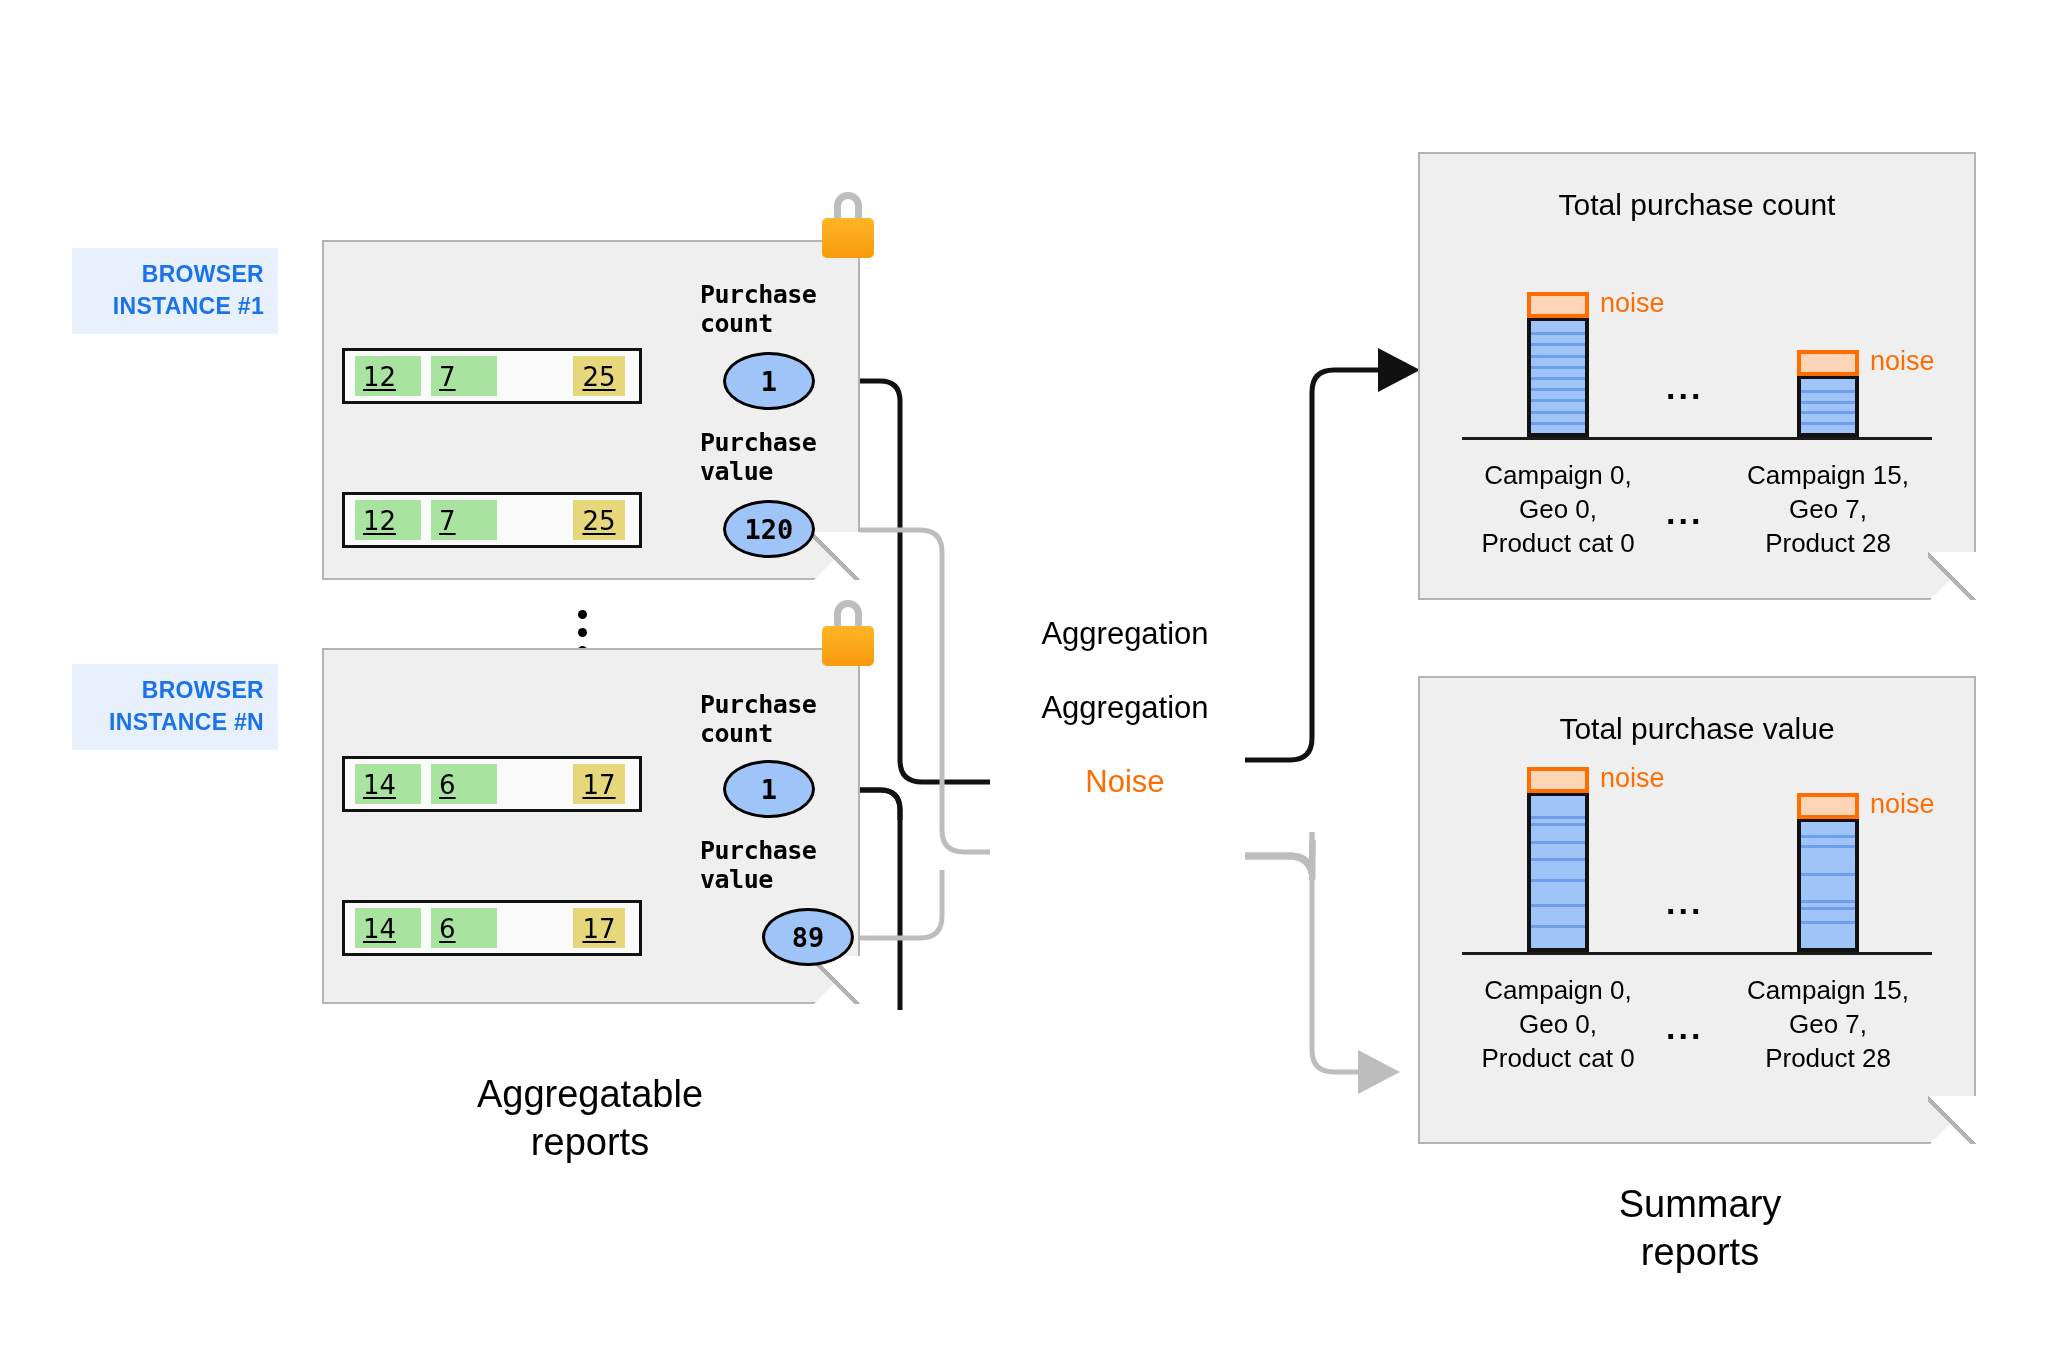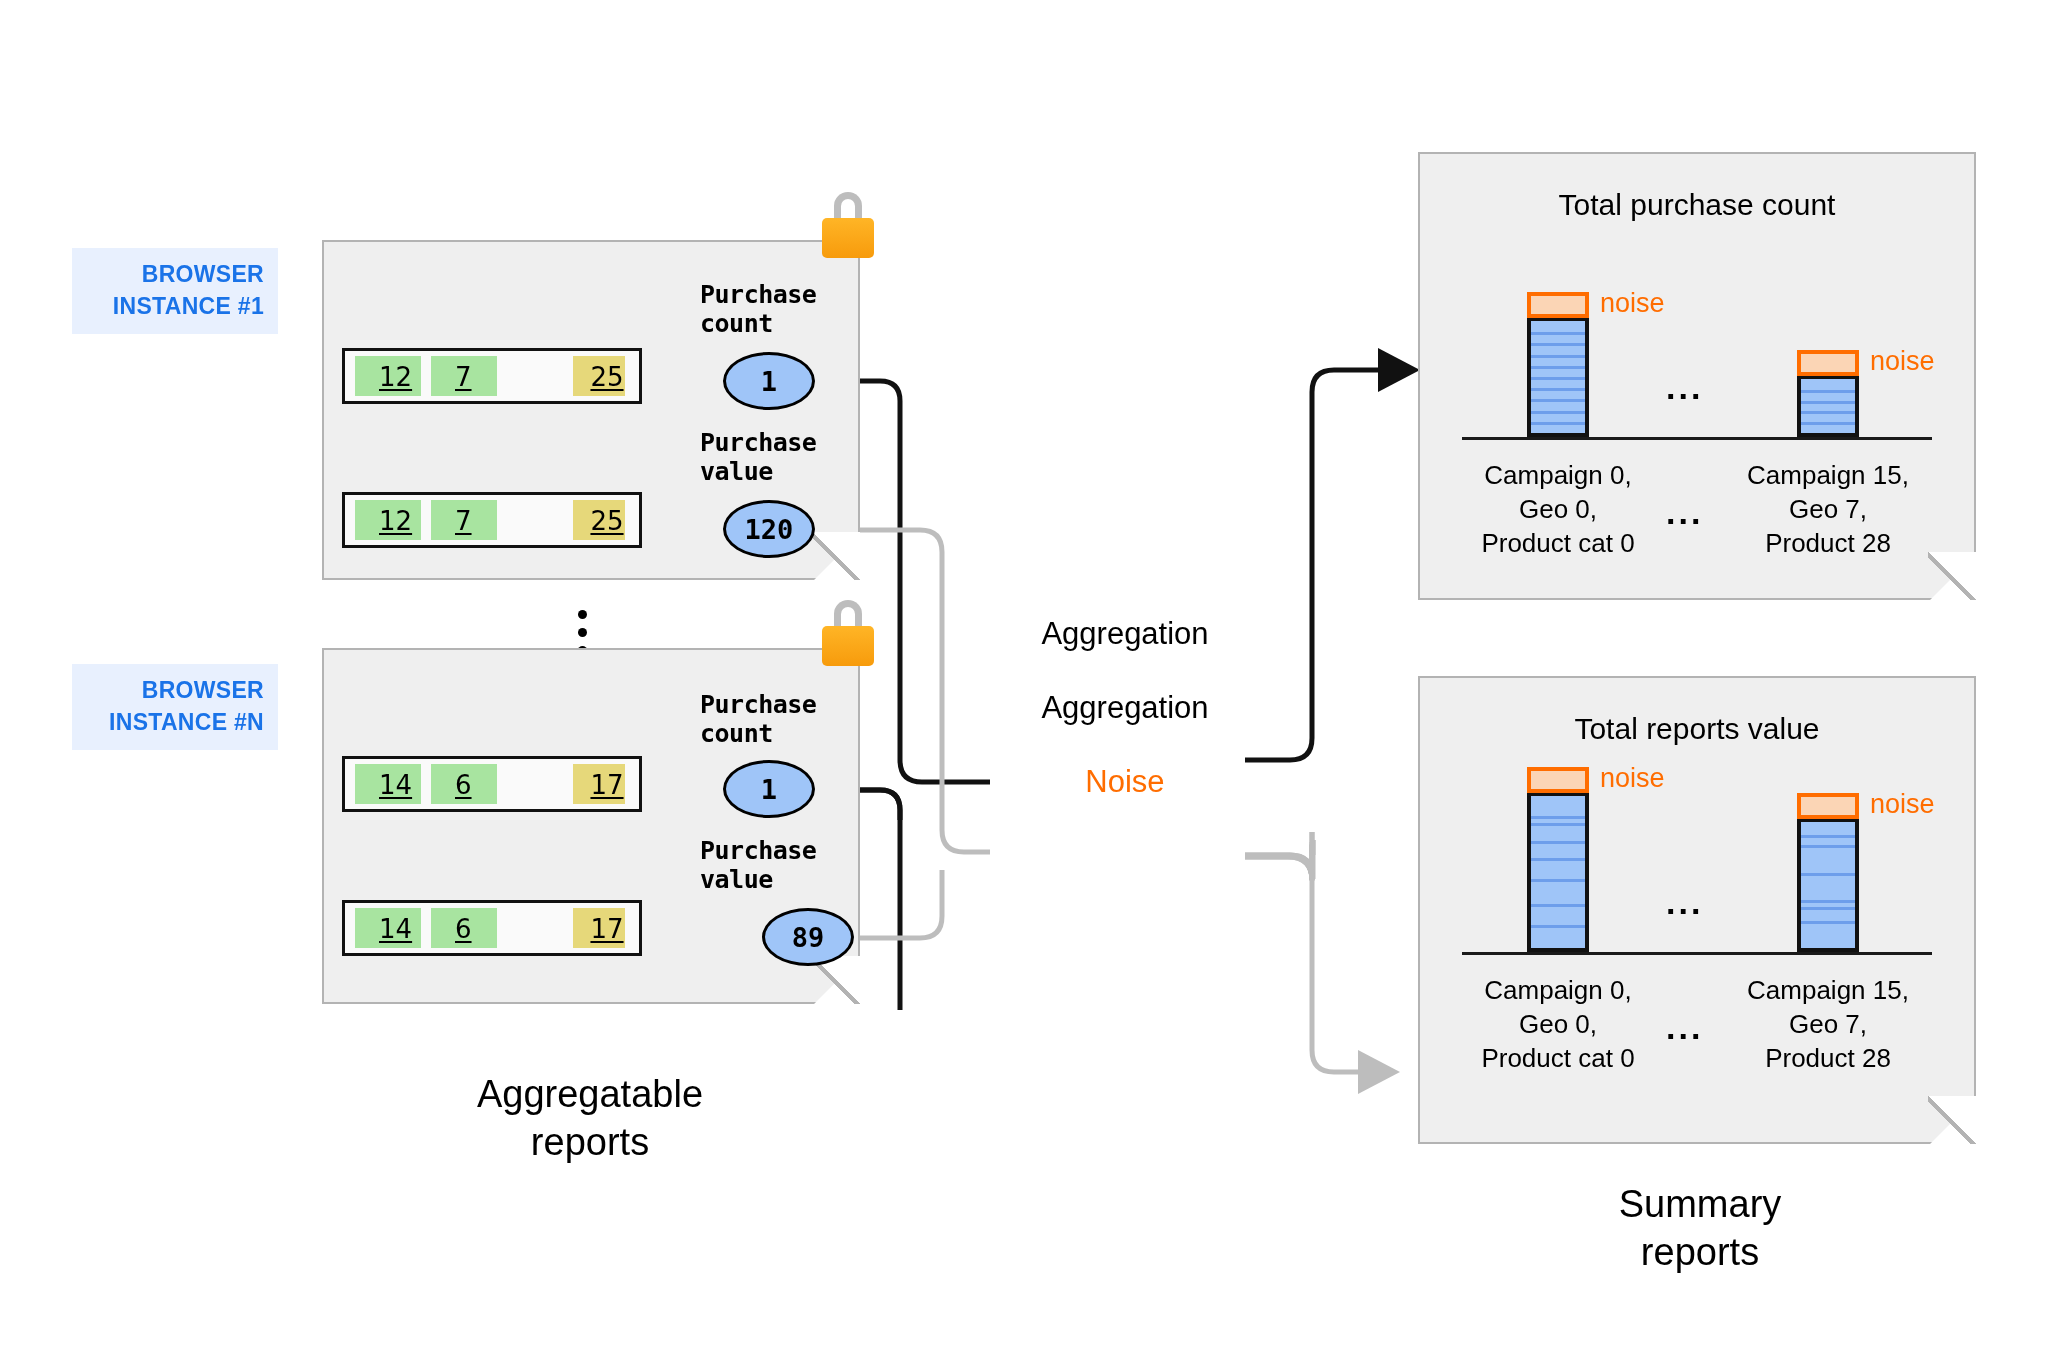--- a/index.html
+++ b/index.html
@@ -35,21 +35,21 @@
   .report-row{
     background:#fafafa;border:3px solid #111;box-sizing:border-box;
     display:flex;align-items:center;
   }
   .cell{
     display:flex;align-items:flex-end;justify-content:flex-start;
     font-size:26px;line-height:26px;
     font-family:"DejaVu Sans",sans-serif;
     padding:6px 8px 6px 8px;box-sizing:border-box;
   }
-  .cell span{text-decoration:underline;text-underline-offset:3px;margin-left:16px;}
+  .cell span{text-decoration:underline;text-underline-offset:3px;}
   .cell-green{background:#a8e4a0;}
   .cell-yellow{background:#e6d87a;}
 
   
   .plabel{
     font-family:"DejaVu Sans Mono","Liberation Mono",monospace;
     font-weight:bold;font-size:25px;line-height:29px;white-space:pre-line;
     letter-spacing:-0.5px;
   }
   .bubble{
@@ -282,21 +282,21 @@
 <div class="abs catlbl" style="left:1718px;top:458px;width:220px;">Campaign 15,
 Geo 7,
 Product 28</div>
 <div class="abs dots3" style="left:1666px;top:495px;">...</div>
 
 <div class="abs panel panel-fold" style="left:1418px;top:676px;width:558px;height:468px;"></div>
 <div class="abs" style="left:1418px;top:676px;width:558px;height:468px;pointer-events:none;">
   <div class="fold-edge"></div>
 </div>
 
-<div class="abs chart-title" style="left:1418px;top:712px;width:558px;">Total reports value</div>
+<div class="abs chart-title" style="left:1418px;top:712px;width:558px;">Total purchase value</div>
 
 <div class="abs axis" style="left:1462px;top:952px;width:470px;"></div>
 
 <div class="abs" style="left:1527px;top:792px;width:62px;height:160px;">
   <div class="bar" style="left:0;width:62px;height:160px;" id="barV0">
       <div class="seg" style="top: 19.7682px;"></div>
       <div class="seg" style="top: 27.0715px;"></div>
       <div class="seg" style="top: 44.9616px;"></div>
       <div class="seg" style="top: 61.5085px;"></div>
       <div class="seg" style="top: 83.2429px;"></div>

